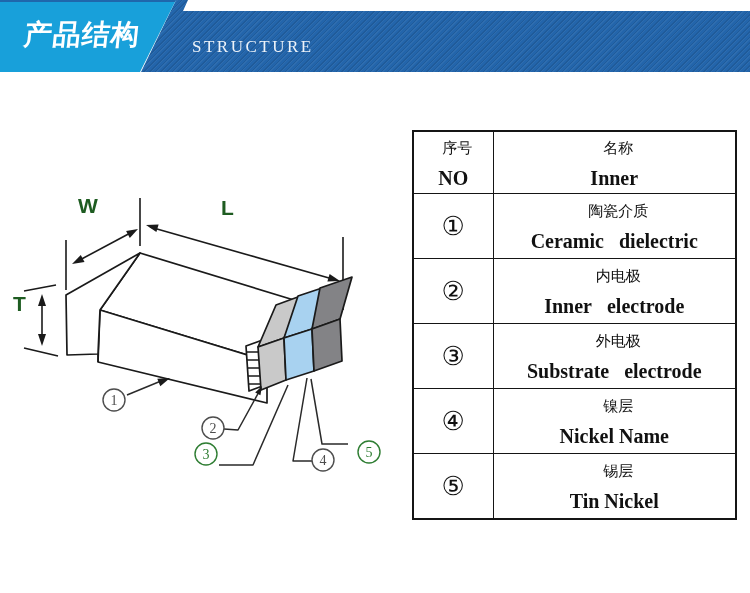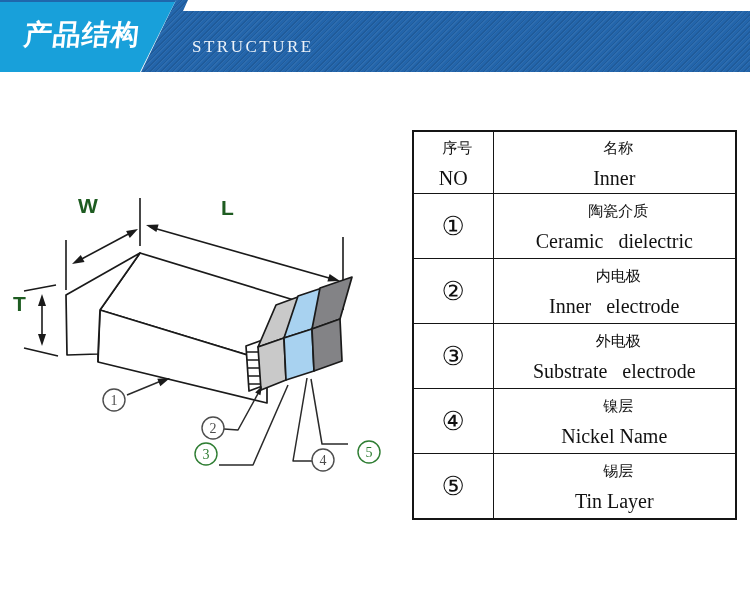--- a/index.html
+++ b/index.html
@@ -51,21 +51,21 @@
     position:absolute;left:412px;top:130px;width:325px;
     border-collapse:collapse;table-layout:fixed;
     color:#111;text-align:center;
   }
   .spec-table td{border:1.6px solid #151515;padding:0;vertical-align:middle;}
   .spec-table{border:2.5px solid #151515;}
   .col-no{width:80px;}
   .hdr-row td{height:61px;}
   .data-row td{height:64px;}
   .line-cn{font-size:15px;line-height:30px;margin-left:8px;}
-  .line-en{font-size:20px;line-height:30px;}
+  .line-en{font-size:20px;line-height:30px;font-weight:bold;}
   .circled-no{font-size:26px;}
 </style>
 </head>
 <body>
 
 <div class="header">
   <div class="band-dark">
     <span class="subtitle">STRUCTURE</span>
   </div>
   <div class="band-light">
@@ -202,17 +202,17 @@
     <td class="circled-no">④</td>
     <td>
       <div class="line-cn">镍层</div>
       <div class="line-en">Nickel Name</div>
     </td>
   </tr>
   <tr class="data-row">
     <td class="circled-no">⑤</td>
     <td>
       <div class="line-cn">锡层</div>
-      <div class="line-en">Tin Layer</div>
+      <div class="line-en">Tin Nickel</div>
     </td>
   </tr>
 </tbody>
   </table>
 
 </body></html>

